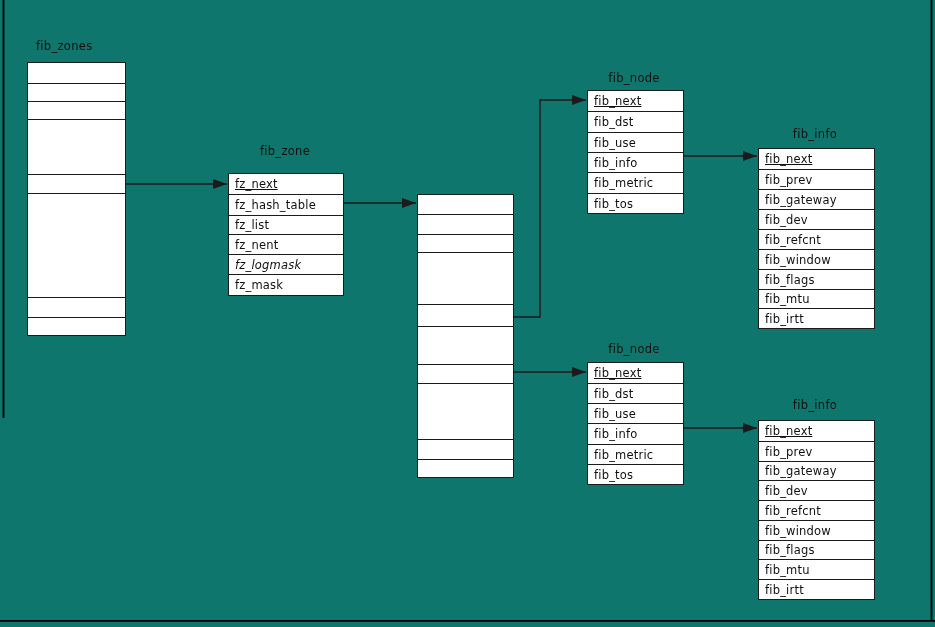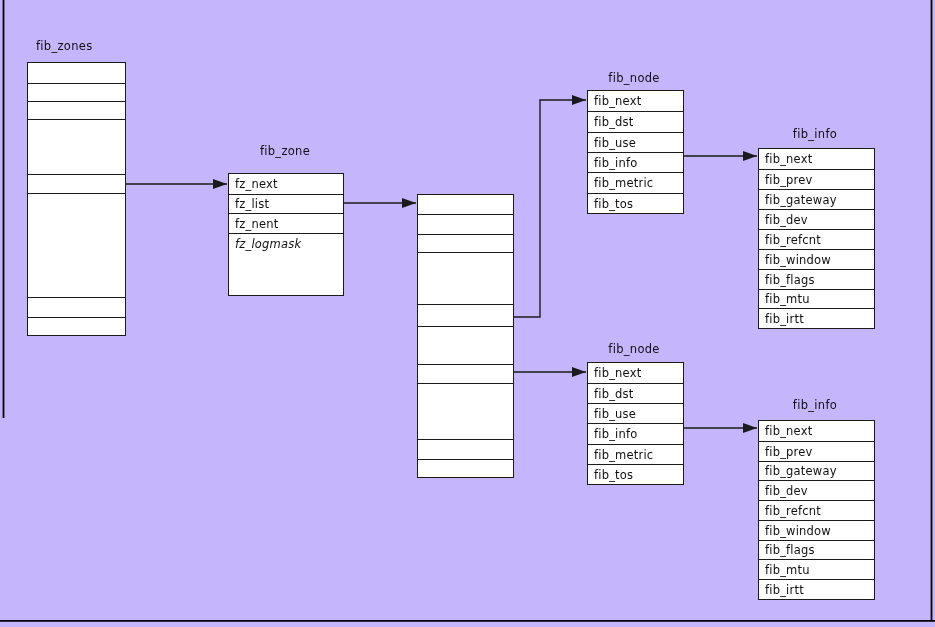--- a/index.html
+++ b/index.html
@@ -1,31 +1,31 @@
 <!DOCTYPE html>
 <html><head>
 <meta charset="utf-8">
 <style>
   html,body{margin:0;padding:0;background:#ffffff;}
   #stage{
-    position:relative;width:935px;height:627px;background:#c4b5fd;
+    position:relative;width:935px;height:627px;background:#0f766e;
     font-family:"DejaVu Sans", "Liberation Sans", sans-serif;
     overflow:hidden;
   }
   .sbox{
     position:absolute;background:#ffffff;
     border:1.4px solid #1b1b1b;box-sizing:content-box;
   }
   .srow{
     box-sizing:border-box;display:flex;align-items:center;
     border-top:1.4px solid #1b1b1b;
     font-size:11.5px;letter-spacing:0.2px;color:#101010;
     padding-left:6px;white-space:nowrap;overflow:hidden;
   }
-  .srow:first-child{border-top:none;}
+  .srow:first-child{border-top:none;text-decoration:underline;}
   .stitle{
     position:absolute;font-size:11.5px;letter-spacing:0.3px;color:#101010;
     white-space:nowrap;
   }
   #wires{position:absolute;left:0;top:0;width:935px;height:627px;}
   .wire{fill:none;stroke:#1b1b1b;stroke-width:1.4;}
   .frame{stroke:#000000;stroke-width:1.8;}
 </style>
 </head>
 <body>
@@ -54,23 +54,25 @@
       <div class="srow" style="height: 18px;"></div>
       <div class="srow" style="height: 55px;"></div>
       <div class="srow" style="height: 19px;"></div>
       <div class="srow" style="height: 104px;"></div>
       <div class="srow" style="height: 20px;"></div>
       <div class="srow" style="height: 18px;"></div>
     </div>
     <div class="stitle" style="left: 285px; transform: translateX(-50%); top: 144px;">fib_zone</div>
     <div class="sbox" style="left: 228px; top: 173px; width: 114px; height: 121px;">
       <div class="srow" style="height: 20px;">fz_next</div>
+      <div class="srow" style="height: 21px;">fz_hash_table</div>
       <div class="srow" style="height: 19px;">fz_list</div>
       <div class="srow" style="height: 20px; text-align: center;">fz_nent</div>
       <div class="srow" style="height: 20px; font-style: italic;">fz_logmask</div>
+      <div class="srow" style="height: 21px;">fz_mask</div>
     </div>
     <div class="sbox" style="left: 417px; top: 194px; width: 95px; height: 282px;">
       <div class="srow" style="height: 19px;"></div>
       <div class="srow" style="height: 20px;"></div>
       <div class="srow" style="height: 18px;"></div>
       <div class="srow" style="height: 52px;"></div>
       <div class="srow" style="height: 22px;"></div>
       <div class="srow" style="height: 38px;"></div>
       <div class="srow" style="height: 19px;"></div>
       <div class="srow" style="height: 56px;"></div>

